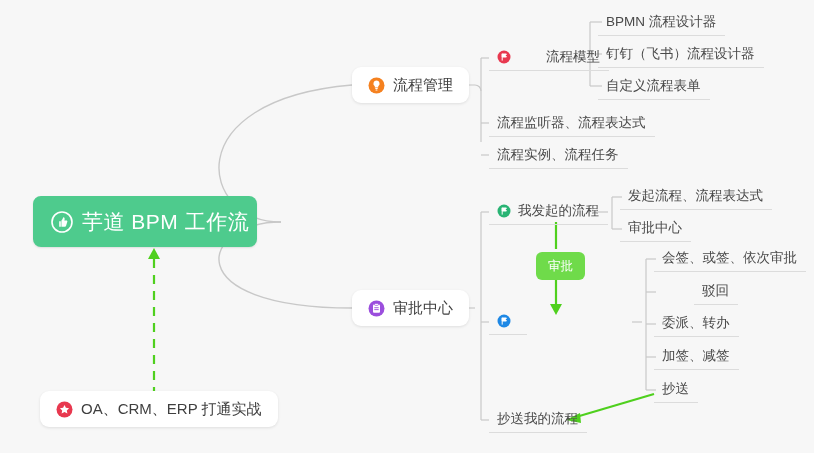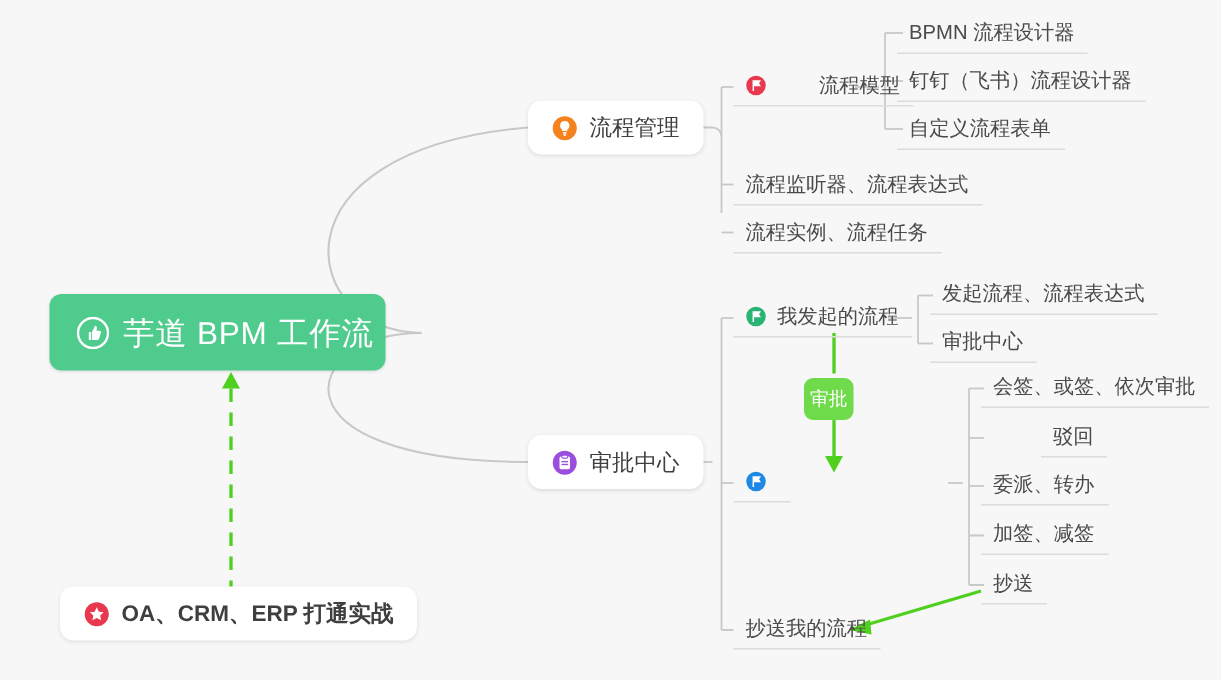--- a/index.html
+++ b/index.html
@@ -28,35 +28,35 @@
   
   .pill{
     background:#ffffff;border-radius:9px;height:36px;padding:0 16px;
     box-shadow:0 1px 3px rgba(0,0,0,.10);
   }
   .pill .label{color:#3f3f3f;font-size:15px;}
   .pill .ico{margin-right:8px;display:flex;align-items:center;}
 
   .n-liucheng{left:352px;top:67px;}
   .n-shenpi{left:352px;top:290px;}
-  .n-oa{left:40px;top:391px;font-weight:bold;}
+  .n-oa{left:40px;top:391px;}
   .n-oa .label{font-size:15px;color:#3f3f3f;}
 
   
   .leaf{
     height:27px;padding:0 9px 0 8px;
     border-bottom:1px solid #dcdcdc;
     background:transparent;
   }
   .leaf .label{color:#4a4a4a;font-size:13.5px;}
   .leaf .ico{margin-right:7px;display:flex;align-items:center;}
 
   
   .badge{
-    left:536px;top:252px;width:33px;height:28px;
+    left:536px;top:252px;width:49px;height:28px;
     background:#6fdb4a;border-radius:6px;
     justify-content:center;
   }
   .badge .label{color:#ffffff;font-size:12.5px;}
 
   .svgicon{display:block;}
 </style>
 </head>
 <body>
 

